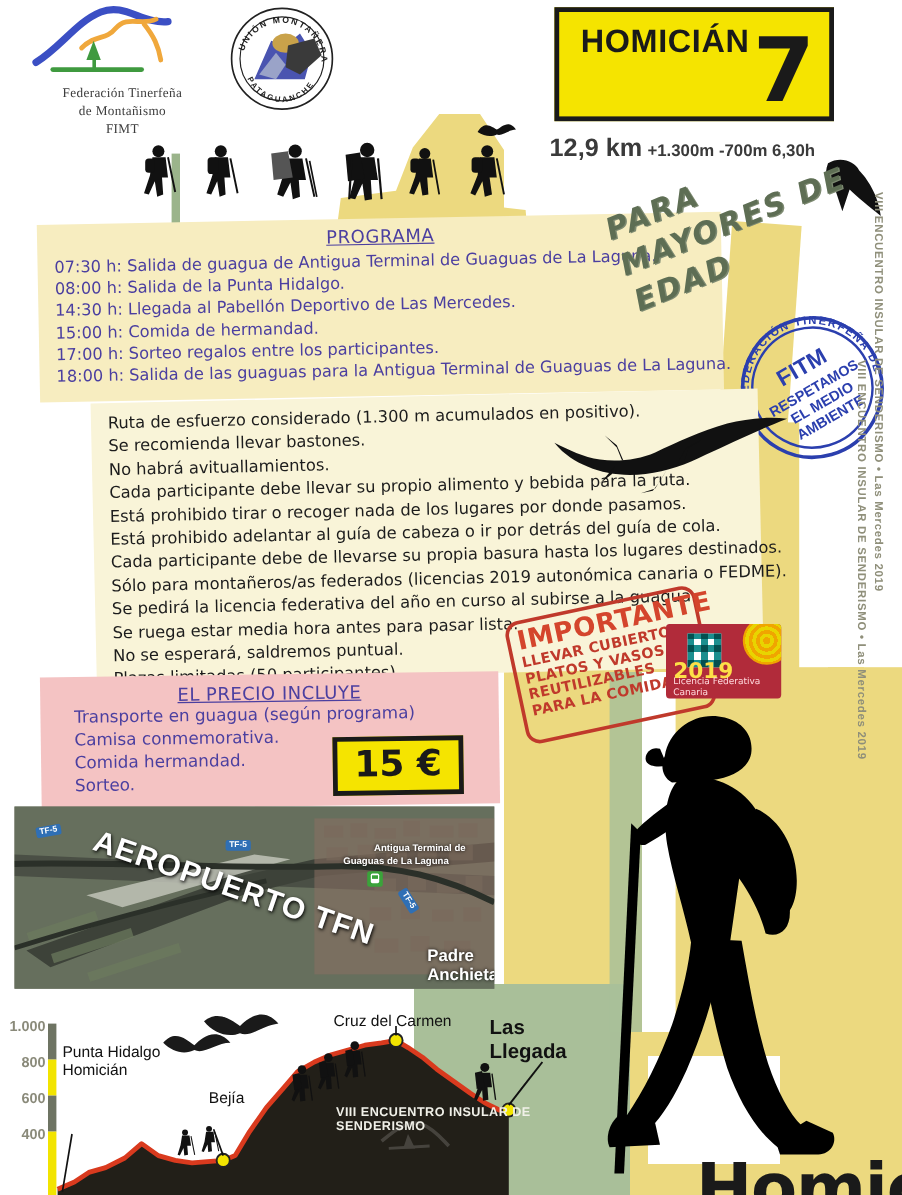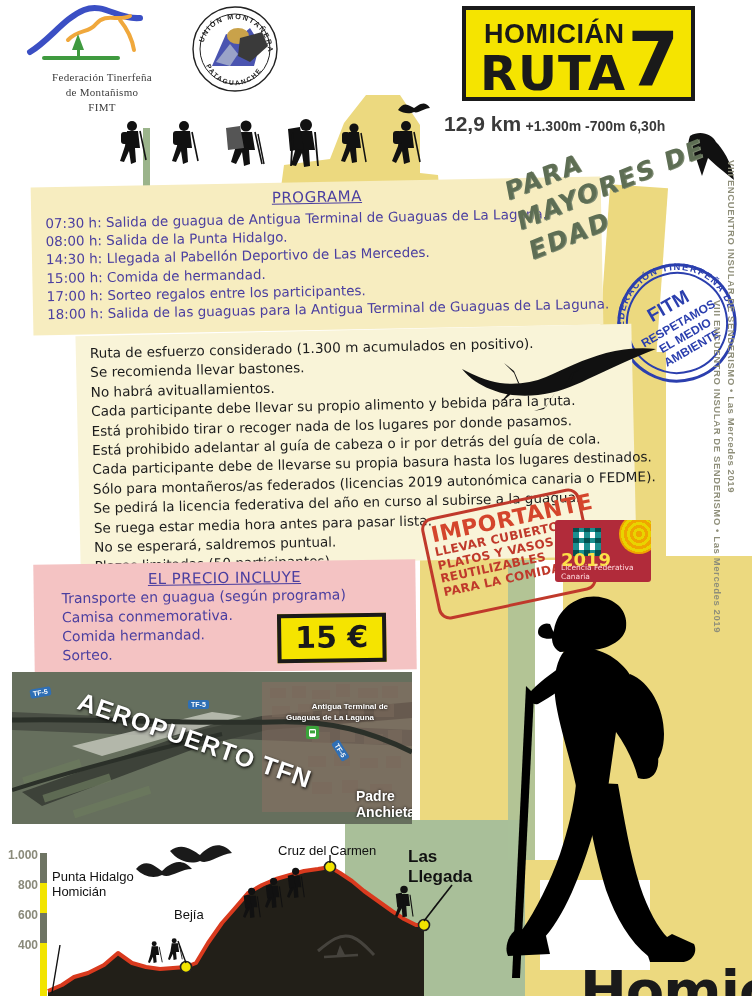--- a/index.html
+++ b/index.html
@@ -20,21 +20,21 @@
 
   
   .title-box{position:absolute;left:462px;top:6px;width:233px;height:95px;
              background:#f5e400;border:4px solid #1a1a1a;box-sizing:border-box;}
   .title-top{position:absolute;left:18px;top:9px;font-size:27px;font-weight:bold;
              letter-spacing:.5px;color:#1a1a1a;font-family:"Liberation Sans",sans-serif;}
   .title-ruta{position:absolute;left:14px;top:35px;font-size:48px;font-weight:bold;
               color:#1a1a1a;letter-spacing:1px;font-family:"DejaVu Sans",sans-serif;}
   .title-num{position:absolute;right:12px;top:14px;font-size:74px;font-weight:bold;
              line-height:70px;color:#1a1a1a;font-family:"DejaVu Sans",sans-serif;}
-  .stats{position:absolute;left:444px;top:112px;color:#3a3a3a;}
+  .stats{position:absolute;left:458px;top:112px;color:#3a3a3a;}
   .stats .km{font-size:21px;font-weight:bold;}
   .stats .sub{font-size:14px;font-weight:bold;}
 
   
   .hiker-row{position:absolute;left:118px;top:118px;width:330px;height:62px;}
 
   
   .programa{position:absolute;left:32px;top:182px;width:570px;height:148px;
             background:#f7edc0;transform:rotate(-1.1deg);}
   .programa-inner{padding:6px 12px 0 14px;}
@@ -185,21 +185,20 @@
     <text font-size="7.2" font-family="Liberation Sans, sans-serif" fill="#222" font-weight="bold" letter-spacing="1.6">
       <textPath href="#arcTop" startOffset="9%">UNIÓN MONTAÑERA</textPath>
     </text>
     <text font-size="6.6" font-family="Liberation Sans, sans-serif" fill="#222" font-weight="bold" letter-spacing="1.8">
       <textPath href="#arcBot" startOffset="12%">PATAGUANCHE</textPath>
     </text>
   </svg>
 
   <div class="title-box">
     <div class="title-top">HOMICIÁN</div>
-    <div class="title-ruta">RUTA</div>
     <div class="title-num">7</div>
   </div>
   <div class="stats">
     <span class="km">12,9 km</span>
     <span class="sub">+1.300m -700m 6,30h</span>
   </div>
 
   <svg class="hiker-row" viewBox="0 0 330 62">
     <g fill="#111">
       <g transform="translate(0,0)">
@@ -465,20 +464,21 @@
     </svg>
     <div class="ax-lab" style="left:-6px;top:3px;">1.000</div>
     <div class="ax-lab" style="left:-6px;top:33px;">800</div>
     <div class="ax-lab" style="left:-6px;top:63px;">600</div>
     <div class="ax-lab" style="left:-6px;top:93px;">400</div>
     <div class="pt-lab" style="left:52px;top:24px;">Punta Hidalgo</div>
     <div class="pt-lab" style="left:52px;top:39px;">Homicián</div>
     <div class="pt-lab" style="left:174px;top:62px;">Bejía</div>
     <div class="pt-lab" style="left:278px;top:-2px;">Cruz del Carmen</div>
     <div class="lm-lab" style="left:408px;top:2px;">Las Llegada</div>
+    <div class="prof-wm">VIII ENCUENTRO INSULAR DE SENDERISMO</div>
   </div>
 
   <svg class="silhouette" style="left:498px;top:578px;width:230px;height:418px;" viewBox="0 0 230 418">
     <g fill="#000">
 
       <path d="M28,108 L36,116 L22,400 L14,400 Z"></path>
 
       <path d="M56,52 C60,28 84,14 106,20 C122,24 130,36 128,50 C126,62 112,70 96,72 L62,74 C54,70 52,60 56,52 Z"></path>
       <path d="M52,46 C46,44 40,48 40,54 C40,60 48,62 58,60 Z"></path>
 

